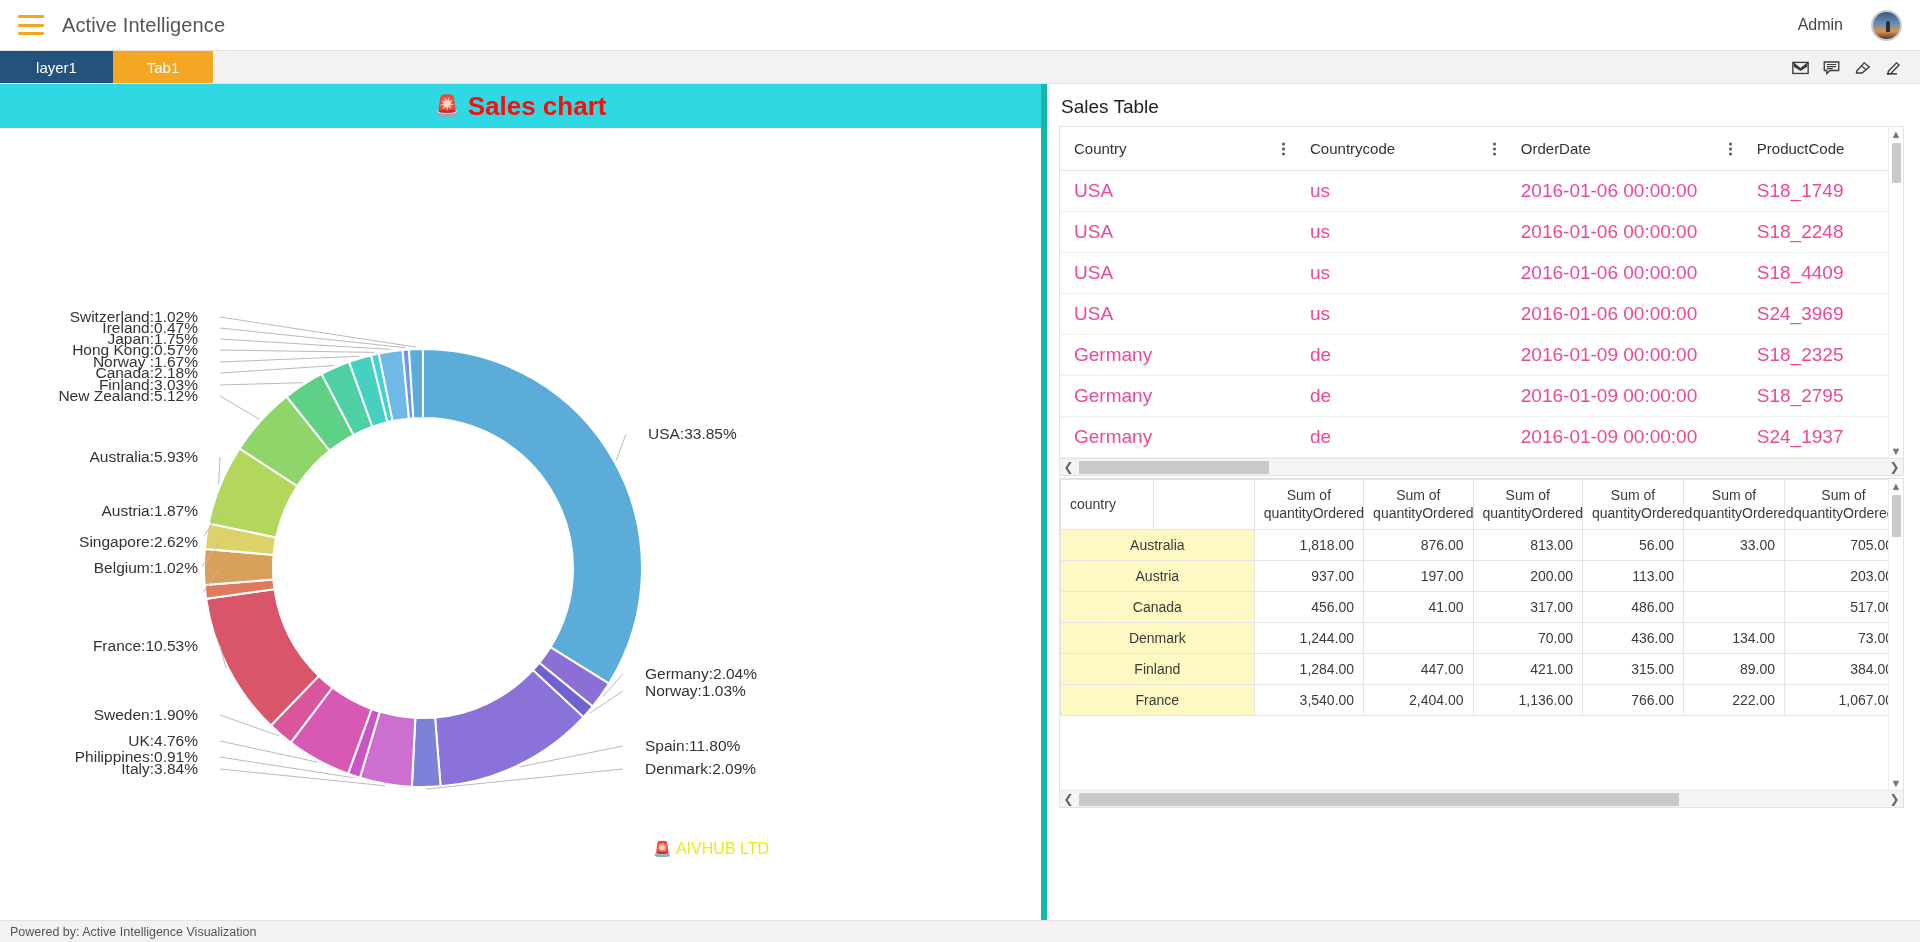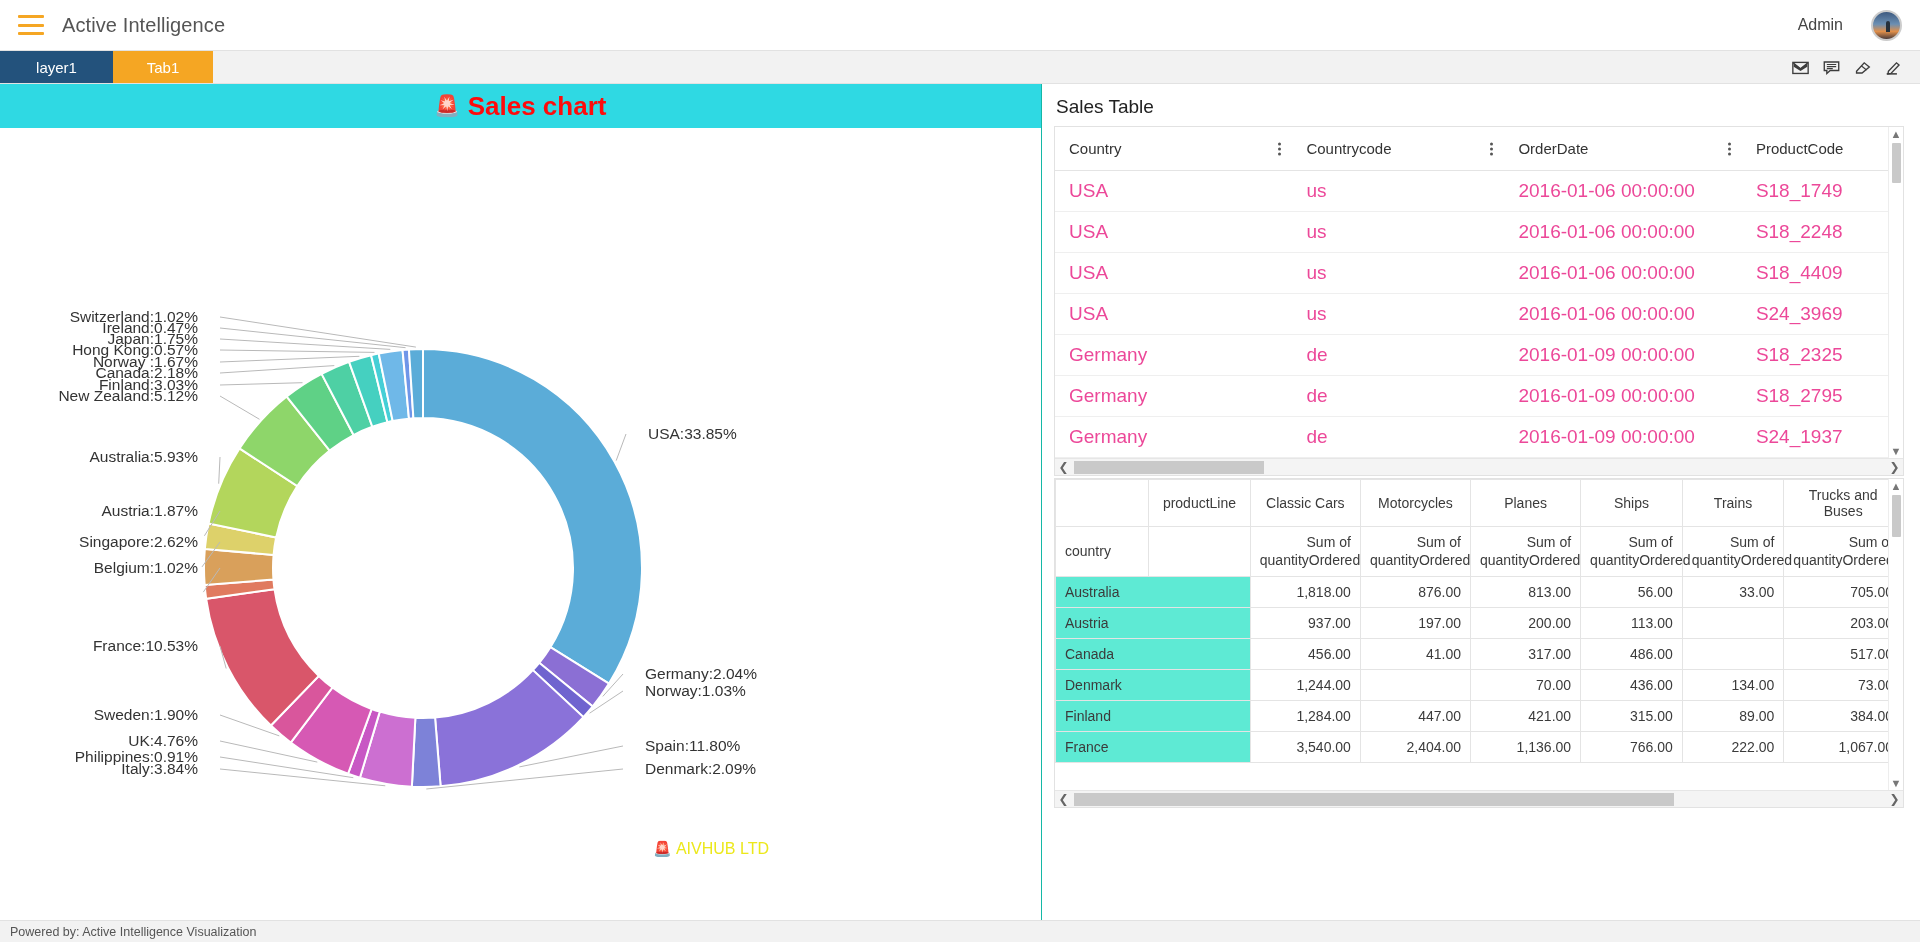--- a/index.html
+++ b/index.html
@@ -35,21 +35,21 @@
   #tab-layer1 { width:113px; background:#23527c; }
   #tab-tab1   { width:100px; background:#f5a623; }
   #tool-icons { margin-left:auto; display:flex; align-items:center;
     gap:14px; padding-right:18px; }
   .tool-ico { width:17px; height:15px; cursor:pointer; display:block; }
 
   
   #main { display:flex; height: calc(942px - 51px - 33px - 22px); }
   #left-pane  { width: 1041px; position:relative; background:#fff; }
   #right-pane { flex:1; background:#fff; padding: 10px 16px 0 12px;
-    border-left:1px solid #14b8a6; }
+    border-left:6px solid #14b8a6; }
 
   
   #chart-banner { height:44px; background:#2fd9e3; display:flex;
     align-items:center; justify-content:center; }
   #chart-title { color:#ff0b0b; font-size:26px; font-weight:bold;
     display:flex; align-items:center; gap:7px; }
   .siren { font-size:21px; }
   #chart-area { position:relative; width:1041px; height: 760px; }
   #chart-svg { display:block; }
   #brand { position:absolute; right:272px; bottom:30px; color:#ece81b;
@@ -77,22 +77,22 @@
   .col-menu i { display:block; width:3px; height:3px; background:#555;
     border-radius:50%; margin:2px 0; }
 
   
   #pivot-box { height: 330px; display:flex; flex-direction:column; margin-top:2px;}
   #pivot-scroll { flex:1; overflow:hidden; }
   #pivot-table th, #pivot-table td { border:1px solid #e4e4e4;
     font-size:14px; color:#3b3b3b; padding:7px 9px; }
   #pivot-table th { font-weight:400; text-align:center; background:#fff; }
   #pivot-table td.numcell { text-align:right; }
-  #pivot-table td.rowhdr { text-align:left; background:#5eead4; }
-  #pivot-table tr.hdr2 th { text-align:right; line-height:1.25; }
+  #pivot-table td.rowhdr { text-align:center; background:#fef9c3; }
+  #pivot-table tr.hdr2 th { text-align:center; line-height:1.25; }
   #pivot-table th.corner { background:#fff; }
 
   
   .vscroll { position:absolute; right:0; top:0; bottom:0; width:15px;
     background:#fff; border-left:1px solid #ededed;
     display:flex; flex-direction:column; align-items:center; }
   .vscroll .arrow { font-size:11px; color:#777; line-height:14px; cursor:pointer; }
   .vthumb { width:9px; background:#c9c9c9; border-radius:1px; cursor:pointer; }
   .hscroll { height:17px; background:#f4f4f4; border-top:1px solid #e6e6e6;
     display:flex; align-items:center; position:relative; }
@@ -345,30 +345,20 @@
               <col style="width:11%">
               <col style="width:12%">
               <col style="width:13%">
               <col style="width:13%">
                     <col style="width:13%">
               <col style="width:12%">
               <col style="width:12%">
               <col style="width:14%">
             </colgroup>
           <thead>
-            <tr class="hdr1" id="pivot-head1">
-                <th class="corner"></th>
-                <th>productLine</th>
-                <th>Classic Cars</th>
-                <th>Motorcycles</th>
-                <th>Planes</th>
-                <th>Ships</th>
-                <th>Trains</th>
-                <th>Trucks and Buses</th>
-              </tr>
             <tr class="hdr2" id="pivot-head2">
                 <th style="text-align: left;">country</th>
                 <th></th>
                 <th>Sum of quantityOrdered</th>
                 <th>Sum of quantityOrdered</th>
                 <th>Sum of quantityOrdered</th>
                 <th>Sum of quantityOrdered</th>
                 <th>Sum of quantityOrdered</th>
                 <th>Sum of quantityOrdered</th>
               </tr>

